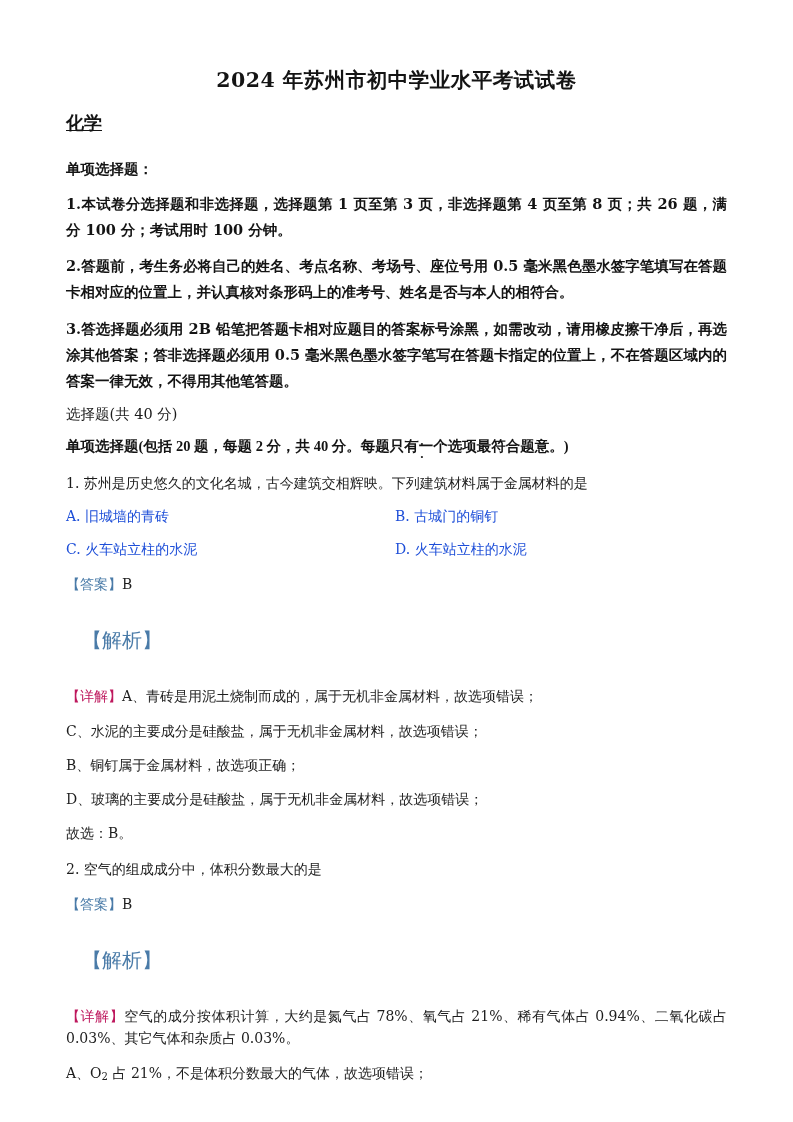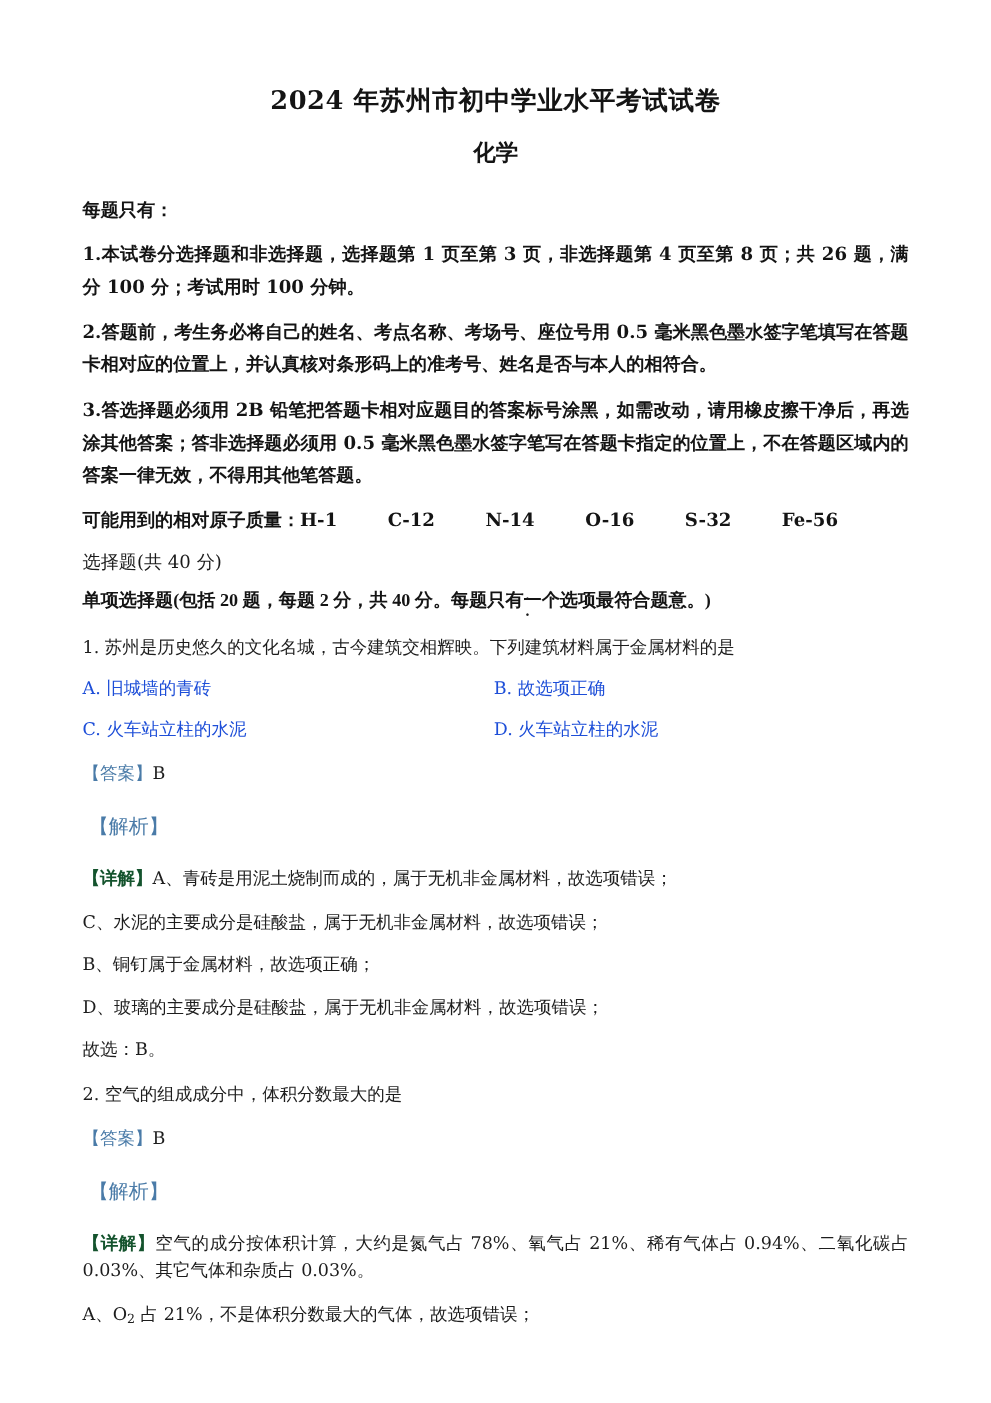--- a/index.html
+++ b/index.html
@@ -34,27 +34,28 @@
     text-align: center;
     font-size: 20.5px;
     font-weight: bold;
     letter-spacing: 0.5px;
     margin: 0;
     padding-top: 68px;
     line-height: 1.25;
     color: #141414;
   }
   .doc-subject {
-    text-align: center;
+    text-align: left;
     font-size: 18px;
     font-weight: bold;
     margin: 0;
     padding-top: 18px;
     line-height: 1.25;
     color: #141414;
+    text-decoration: underline;
   }
 
   
   .notice-head {
     font-size: 14.5px;
     font-weight: bold;
     margin: 0;
     padding-top: 24px;
     line-height: 1.5;
     color: #141414;
@@ -154,36 +155,36 @@
     padding-top: 14px;
     line-height: 1.5;
   }
   .marker {
     color: #4a7ba8;
   }
   .ans-value {
     color: #1d1d1d;
   }
   .analysis-line {
-    font-size: 16px;
-    margin: 5px;
+    font-size: 20px;
+    margin: 16px;
     padding-top: 14px;
     line-height: 1.5;
   }
   .detail-para {
     font-size: 14px;
     margin: 0;
     padding-top: 14px;
     line-height: 1.62;
     color: #1d1d1d;
     text-align: justify;
   }
   .detail-tag {
-    font-weight: bold;
-    color: #14532d;
+    font-weight: normal;
+    color: #be185d;
   }
   .expl-line {
     font-size: 14px;
     margin: 0;
     padding-top: 13px;
     line-height: 1.5;
     color: #1d1d1d;
   }
   sub {
     font-size: 0.72em;
@@ -192,36 +193,35 @@
 </style>
 </head>
 <body>
 
 <div class="page">
   <div class="inner">
 
     <h1 class="doc-title">2024 年苏州市初中学业水平考试试卷</h1>
     <h2 class="doc-subject">化学</h2>
 
-    <p class="notice-head">每题只有：</p>
+    <p class="notice-head">单项选择题：</p>
     <p class="notice-item">1.本试卷分选择题和非选择题，选择题第 1 页至第 3 页，非选择题第 4 页至第 8 页；共 26 题，满分 100 分；考试用时 100 分钟。</p>
     <p class="notice-item">2.答题前，考生务必将自己的姓名、考点名称、考场号、座位号用 0.5 毫米黑色墨水签字笔填写在答题卡相对应的位置上，并认真核对条形码上的准考号、姓名是否与本人的相符合。</p>
     <p class="notice-item">3.答选择题必须用 2B 铅笔把答题卡相对应题目的答案标号涂黑，如需改动，请用橡皮擦干净后，再选涂其他答案；答非选择题必须用 0.5 毫米黑色墨水签字笔写在答题卡指定的位置上，不在答题区域内的答案一律无效，不得用其他笔答题。</p>
 
-    <p class="atomic-line"><span>可能用到的相对原子质量：</span><span>H-1        C-12        N-14        O-16        S-32        Fe-56</span></p>
 
     <p class="section-header">选择题(共 40 分)</p>
 
     <p class="instruction emph-dots"><span>单项选择题(包括 20 题，每题 2 分，共 40 分。每题只有</span><span class="dotted">一个选</span><span>项最符合题意。)</span></p>
 
     <p class="q-stem">1. 苏州是历史悠久的文化名城，古今建筑交相辉映。下列建筑材料属于金属材料的是</p>
 
     <div class="opts-2">
       <div class="col"><span>A.</span>&nbsp;<span>旧城墙的青砖</span></div>
-      <div class="col"><span>B.</span>&nbsp;<span>故选项正确</span></div>
+      <div class="col"><span>B.</span>&nbsp;<span>古城门的铜钉</span></div>
     </div>
     <div class="opts-2">
       <div class="col"><span>C.</span>&nbsp;<span>火车站立柱的水泥</span></div>
       <div class="col"><span>D.</span>&nbsp;<span>火车站立柱的水泥</span></div>
     </div>
 
     <p class="ans-line"><span class="marker">【答案】</span><span class="ans-value">B</span></p>
 
     <p class="analysis-line"><span class="marker">【解析】</span></p>
 

